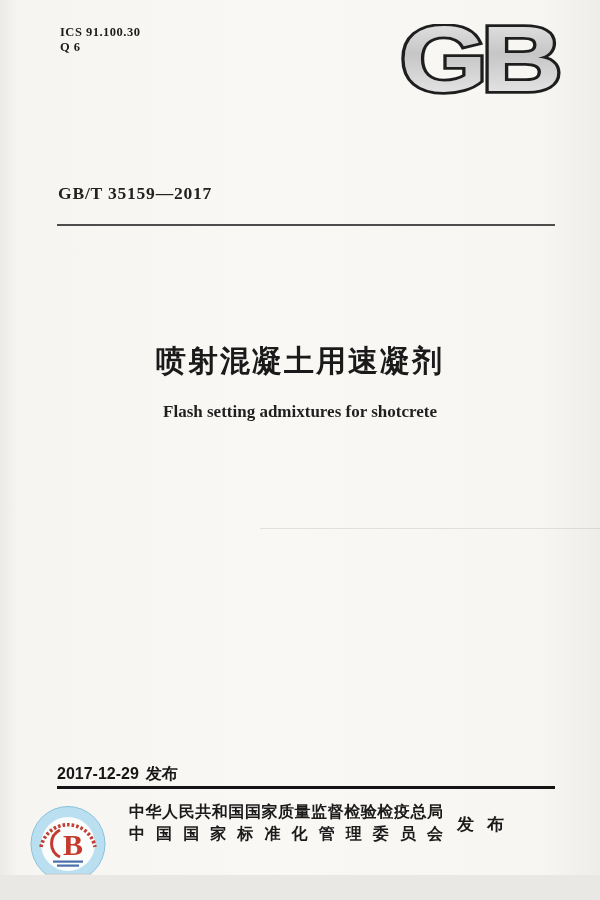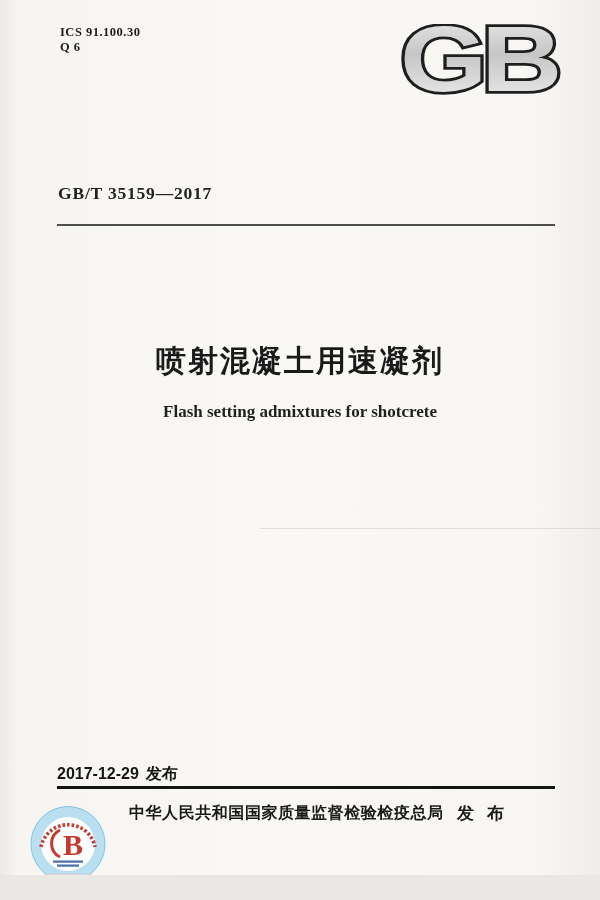--- a/index.html
+++ b/index.html
@@ -151,18 +151,19 @@
       <text x="44" y="52" text-anchor="middle" font-family="Liberation Serif, serif" font-weight="bold" font-size="30" fill="#c53a2e">B</text>
       <rect x="24" y="57.5" width="30" height="2.2" fill="#4a6faa"></rect>
       <rect x="28" y="61.5" width="22" height="2.2" fill="#4a6faa"></rect>
       <rect x="16" y="71" width="46" height="10" fill="#e1e1dd" stroke="#c6c6c2" stroke-width="0.6"></rect>
       <rect x="20" y="74.5" width="16" height="3" fill="#5a5a58"></rect>
       <rect x="39" y="74.5" width="18" height="3" fill="#5a5a58"></rect>
     </svg>
 
     <div class="agency-block">
       <div class="agency-line">中华人民共和国国家质量监督检验检疫总局</div>
+      <div class="agency-line">中国国家标准化管理委员会</div>
     </div>
 
     <div class="publish-action">发布</div>
   </div>
 
 </div>
 
 </body></html>

